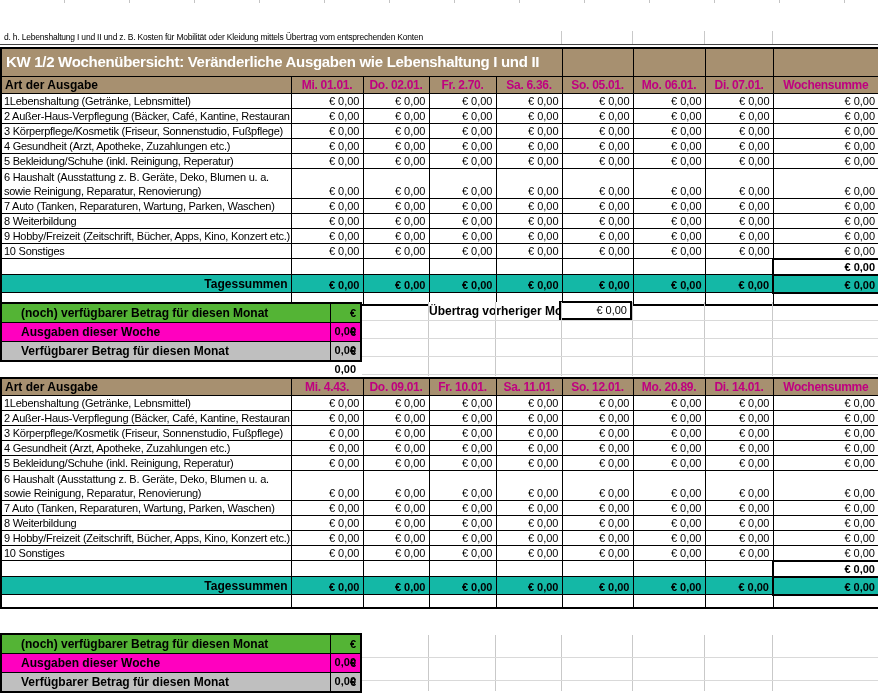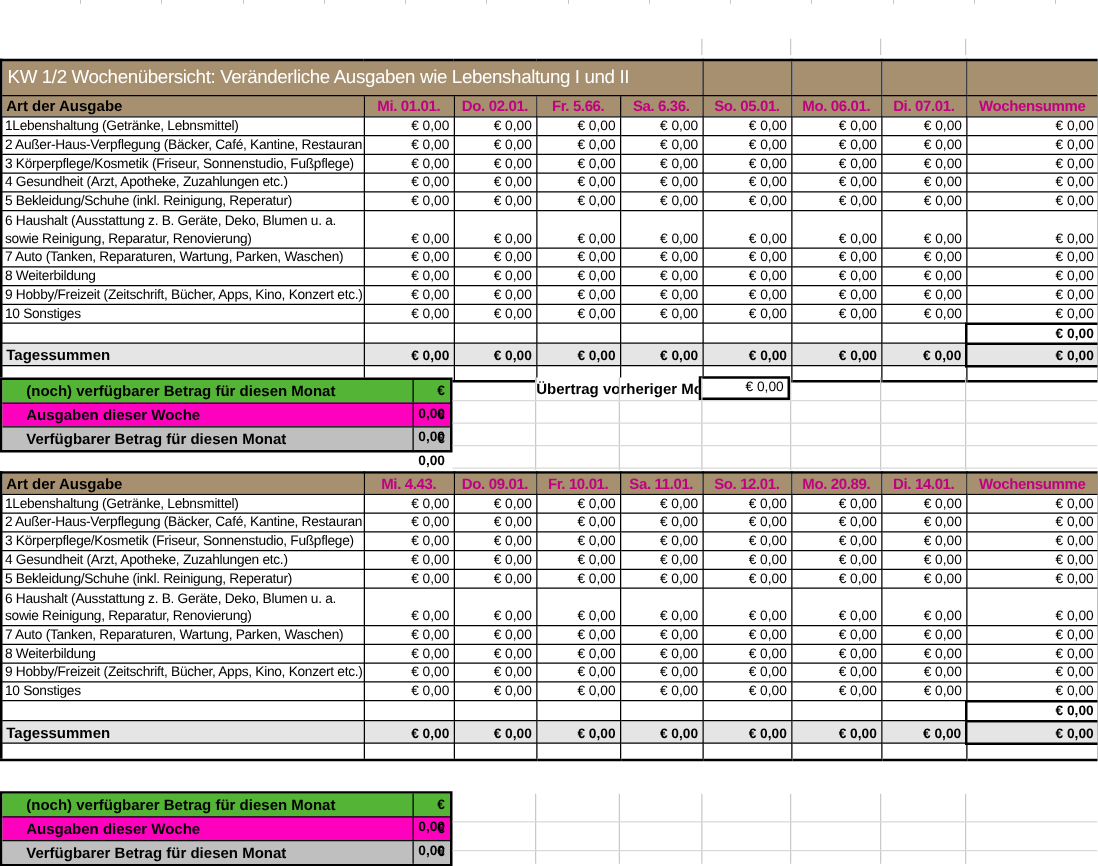--- a/index.html
+++ b/index.html
@@ -27,50 +27,53 @@
   .vline{position:absolute;width:1px;background:#c9c9c9;}
   .hline{position:absolute;height:1px;background:#d9d9d9;}
   .main-table{
     position:absolute;left:0;width:878px;border-collapse:collapse;table-layout:fixed;
     border:2px solid #000;background:#fff;
   }
   .main-table td{
     border:1px solid #000;overflow:hidden;vertical-align:bottom;line-height:14px;padding:0;
   }
   td.kw-head{background:#a79070;color:#fff;font-size:15px;line-height:26px;vertical-align:middle;
-    padding:0 4px;white-space:nowrap;letter-spacing:-0.3px;}
+    padding:0 4px;white-space:nowrap;letter-spacing:-0.3px;font-weight:bold;}
   td.kw-fill{background:#a79070;}
   td.art-head{background:#a79070;font-weight:bold;font-size:12px;vertical-align:middle;padding:0 3px;white-space:nowrap;}
   td.date-head{background:#a79070;color:#c00080;font-weight:bold;font-size:12px;text-align:center;
     vertical-align:middle;white-space:nowrap;padding:0 1px;letter-spacing:-0.3px;margin-left:28px;}
   td.lbl{font-size:11px;padding:0 2px;white-space:nowrap;letter-spacing:-0.25px;}
   td.lbl div{line-height:14px;}
   td.val{font-size:11px;text-align:right;padding:0 3px;white-space:nowrap;}
   td.thick{border:2px solid #000;}
   .bold{font-weight:bold;}
-  tr.tsum td{background:#e5e5e5;}
+  tr.tsum td{background:#14b8a6;text-align:right;}
   td.tsum-lbl{font-weight:bold;font-size:12px;vertical-align:middle;padding:0 3px;white-space:nowrap;}
   tr.bottom-empty td{background:#fff;border-bottom:2px solid #000;}
   .summary{position:absolute;left:0;width:362px;border:2px solid #000;box-sizing:border-box;background:#fff;}
   .srow{display:flex;height:18px;}
   .srow + .srow{border-top:1px solid #000;}
   .slbl{width:333px;font-weight:bold;font-size:12px;line-height:18px;padding:0 3px;
     border-right:1px solid #000;overflow:hidden;white-space:nowrap;box-sizing:border-box;margin-left:16px;}
   .sval{flex:1;text-align:right;font-weight:bold;font-size:11px;line-height:18px;padding:0 4px;}
   .ueb-label{position:absolute;left:429px;width:130px;height:18px;line-height:18px;
     font-weight:bold;font-size:12px;white-space:nowrap;overflow:hidden;background:#fff;}
   .ueb-box{position:absolute;left:559px;width:73px;height:19px;line-height:15px;
     border:2px solid #000;box-sizing:border-box;background:#fff;font-size:11px;
     text-align:right;padding:0 3px;}
 </style>
 </head>
 <body>
 
 <div class="sheet">
   <div class="top-sliver"></div>
+  <div class="subtitle-row">
+    <span>d. h. Lebenshaltung I und II und z. B. Kosten für Mobilität oder Kleidung mittels Übertrag vom entsprechenden Konten</span>
+  </div>
   <div id="sections">
       <table class="main-table" style="top: 47px;">
         <colgroup>
           <col style="width: 290px;">
           <col style="width: 72px;">
           <col style="width: 66px;">
           <col style="width: 67px;">
           <col style="width: 66px;">
           <col style="width: 71px;">
           <col style="width: 72px;">
@@ -82,21 +85,21 @@
             <td class="kw-head" colspan="5">KW 1/2 Wochenübersicht: Veränderliche Ausgaben wie Lebenshaltung I und II</td>
             <td class="kw-fill"></td>
             <td class="kw-fill"></td>
             <td class="kw-fill"></td>
             <td class="kw-fill"></td>
           </tr>
           <tr style="height: 17px;">
             <td class="art-head">Art der Ausgabe</td>
             <td class="date-head">Mi. 01.01.</td>
             <td class="date-head">Do. 02.01.</td>
-            <td class="date-head">Fr. 5.66.</td>
+            <td class="date-head">Fr. 2.70.</td>
             <td class="date-head">Sa. 6.36.</td>
             <td class="date-head">So. 05.01.</td>
             <td class="date-head">Mo. 06.01.</td>
             <td class="date-head">Di. 07.01.</td>
             <td class="date-head">Wochensumme</td>
           </tr>
           <tr style="height: 15px;">
             <td class="lbl">
               <div>1Lebenshaltung (Getränke, Lebnsmittel)</div>
             </td>

